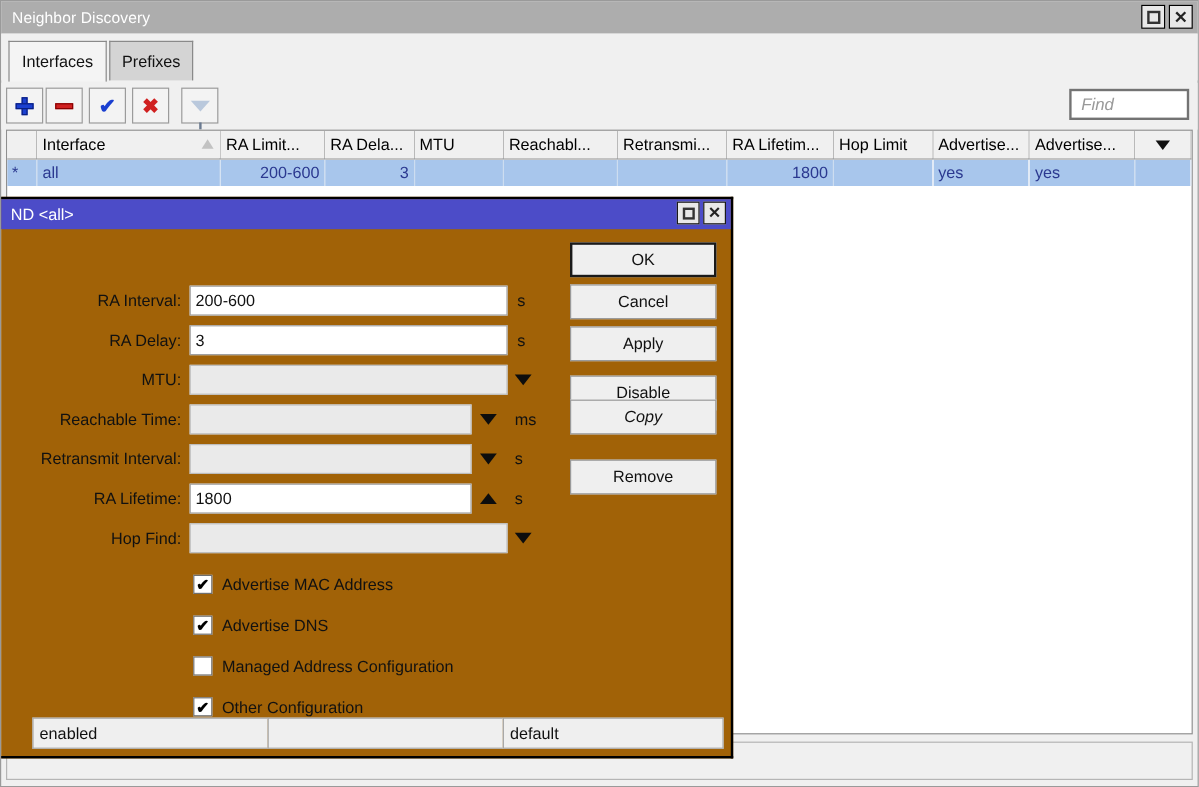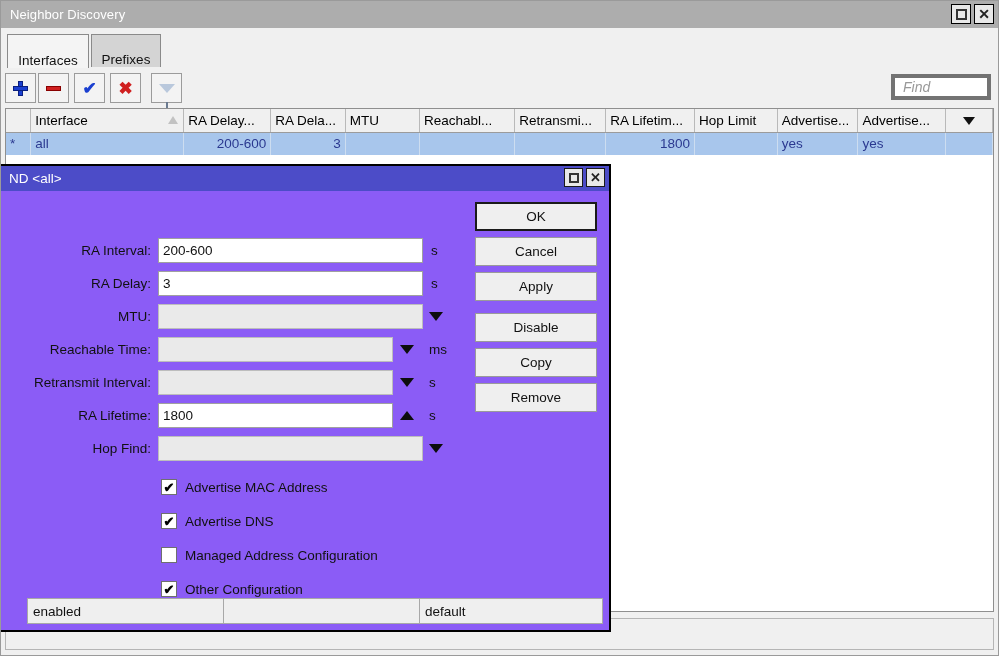--- a/index.html
+++ b/index.html
@@ -30,35 +30,35 @@
   }
   .winbtn .sq{width:11px;height:11px;border:2px solid #333;box-sizing:border-box;background:#e8e8e8;}
   .winbtn .xx{font-size:14px;font-weight:bold;font-family:"Liberation Sans",sans-serif;}
 
   
   .tabstrip{position:absolute;left:0;top:27px;width:100%;height:39px;background:#f0f0f0;}
   .tabstrip:after{content:"";position:absolute;left:0;bottom:5px;width:100%;height:0;}
   .tab{
     position:absolute;top:6px;height:33px;
     border:1px solid #8a8a8a;border-bottom:none;box-sizing:border-box;
-    display:flex;align-items:flex-end;justify-content:center;
+    display:flex;align-items:center;justify-content:center;
     padding:0 11px;font-size:13.5px;background:#d4d4d4;color:#111;
   }
   .tab.active{background:#f4f4f4;border-color:#8a8a8a;z-index:3;height:34px;}
 
   
   .toolbar{position:absolute;left:0;top:68px;width:100%;height:39px;background:#f0f0f0;}
   .tbtn{
     position:absolute;top:4px;width:31px;height:30px;
     background:#f3f3f3;border:1px solid #9b9b9b;box-sizing:border-box;
     display:flex;align-items:center;justify-content:center;
   }
   .findbox{
     position:absolute;right:7px;top:5px;width:100px;height:26px;
-    background:#fff;border:4px solid #737373;box-sizing:border-box;
+    background:#fff;border:2px solid #737373;box-sizing:border-box;
     display:flex;align-items:center;padding-left:8px;
   }
   .findbox span{color:#999;font-style:italic;font-size:14px;}
 
   
   .listwrap{position:absolute;left:4px;top:107px;right:4px;bottom:43px;background:#fff;border:1px solid #8f8f8f;box-sizing:border-box;overflow:hidden;}
   table.grid{border-collapse:collapse;table-layout:fixed;width:100%;font-size:13.5px;}
   table.grid th{
     background:#f0f0f0;border-right:1px solid #b9b9b9;border-bottom:1px solid #9b9b9b;
     height:23px;font-weight:normal;text-align:left;padding:0 0 0 4px;
@@ -78,21 +78,21 @@
   }
   td.num{text-align:right;}
   td.flagcol{color:#3b4bbf;font-size:12px;padding-left:5px;}
 
   
   .mainstatus{position:absolute;left:4px;right:4px;bottom:5px;height:32px;background:#f0f0f0;border:1px solid #b5b5b5;box-sizing:border-box;}
 
   
   #dlg{
     position:absolute;left:0;top:163px;width:610px;height:468px;
-    background:#8b5cf6;border:2px solid #000;border-left:none;box-sizing:border-box;
+    background:#a16207;border:2px solid #000;border-left:none;box-sizing:border-box;
     z-index:20;
   }
   .dlgtitle{
     position:relative;height:25px;background:#4c4cc8;
     display:flex;align-items:center;box-sizing:border-box;
   }
   .dlgtitle .ttl{color:#fff;font-size:13.5px;padding-left:8px;}
   .dlgbtns{position:absolute;right:4px;top:2px;display:flex;gap:3px;}
   .dlgbtn{
     width:19px;height:19px;background:#e8e8e8;border:1px solid #1a1a1a;box-sizing:border-box;
@@ -224,21 +224,21 @@
           <col style="width:85px">
           <col style="width:45px">
       </colgroup>
       <thead>
       <tr>
         <th></th>
         <th class="sorted">
           <span>Interface</span>
           <span class="sortarr"></span>
         </th>
-        <th>RA Delay...</th>
+        <th>RA Limit...</th>
         <th>RA Dela...</th>
         <th>MTU</th>
         <th>Reachabl...</th>
         <th>Retransmi...</th>
         <th>RA Lifetim...</th>
         <th>Hop Limit</th>
         <th>Advertise...</th>
         <th>Advertise...</th>
         <th class="menucol"><span class="menuarr"></span></th>
       </tr>
@@ -340,21 +340,21 @@
       </div>
       <div class="cbrow" style="top:387px;">
         <span class="cbox">✔</span>
         <span class="cblabel">Other Configuration</span>
       </div>
 
       <div class="dbtn def" style="top:11px;">OK</div>
       <div class="dbtn" style="top:46px;">Cancel</div>
       <div class="dbtn" style="top:81px;">Apply</div>
       <div class="dbtn" style="top:122px;">Disable</div>
-      <div class="dbtn" style="top:157px;">Copy</div>
+      <div class="dbtn" style="top:142px;font-style:italic;">Copy</div>
       <div class="dbtn" style="top:192px;">Remove</div>
     </div>
 
     <div class="dlgstatus">
       <span class="dscell" style="width:196px;margin-left:20px;">enabled</span>
       <span class="dscell" style="width:196px;"></span>
       <span class="dscell" style="flex:1;">default</span>
     </div>
 
   </div>

